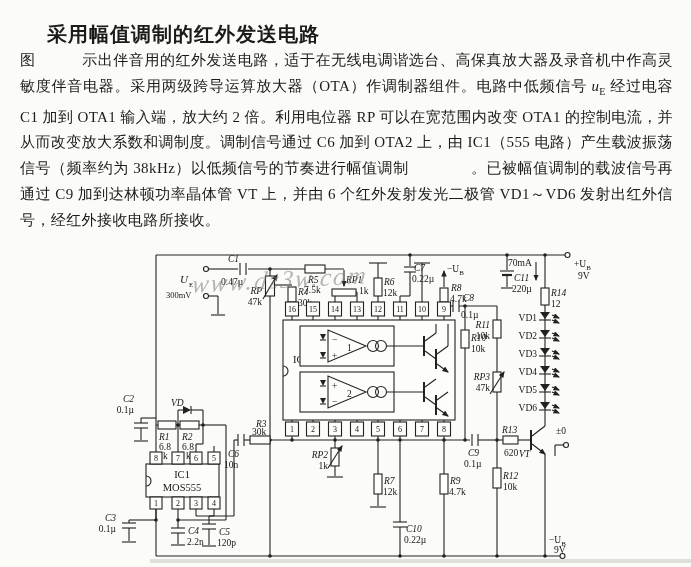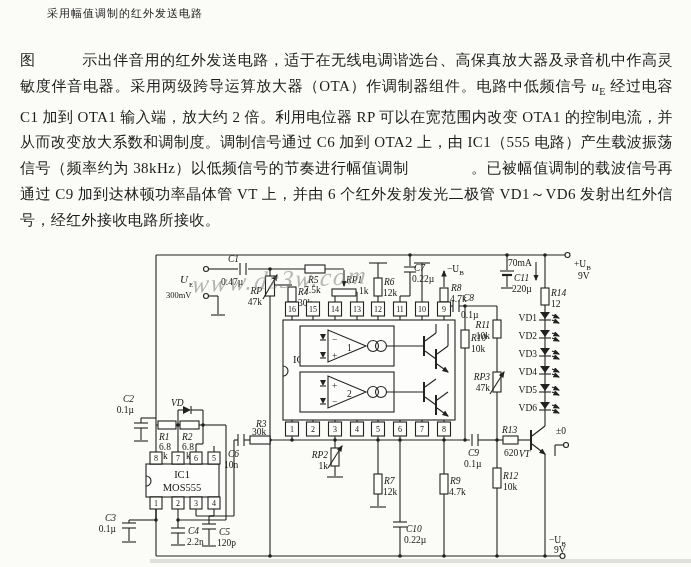--- a/index.html
+++ b/index.html
@@ -1,18 +1,18 @@
 <!DOCTYPE html>
 <html><head>
 <meta charset="utf-8">
 <style>
   html,body{margin:0;padding:0;background:#e8e8e6;}
   #page{position:relative;width:691px;height:567px;background:#fbfbf8;overflow:hidden;
         font-family:"Liberation Serif","DejaVu Serif",serif;color:#1b1b1b;}
-  #title{position:absolute;left:47px;top:6px;font-size:11px;font-weight:normal;letter-spacing:1px;}
+  #title{position:absolute;left:47px;top:21px;font-size:20px;font-weight:bold;letter-spacing:1px;}
   #para{position:absolute;left:20px;top:33px;width:653px;font-size:15px;line-height:25.8px;
         text-align:justify;letter-spacing:.4px;}
   #para .var{font-style:italic;}
   #para sub{font-size:10px;}
   #wm{position:absolute;left:192px;top:266px;font-size:25px;font-style:italic;letter-spacing:2px;
       color:#7d7d7d;opacity:.55;transform:rotate(-3deg) skewX(-10deg);white-space:nowrap;z-index:5;}
   #schem{position:absolute;left:0;top:237px;}
   
   #schem line,#schem path,#schem rect,#schem circle,#schem polyline,#schem polygon
         {stroke:#222;stroke-width:1.1;fill:none;}

